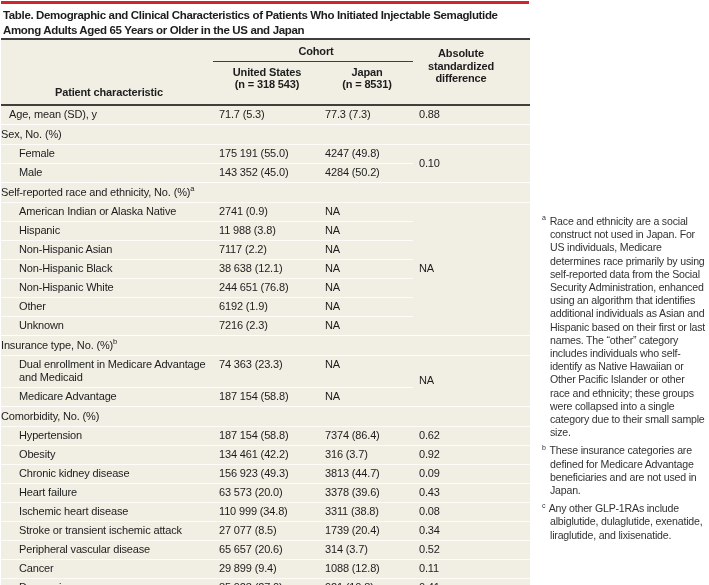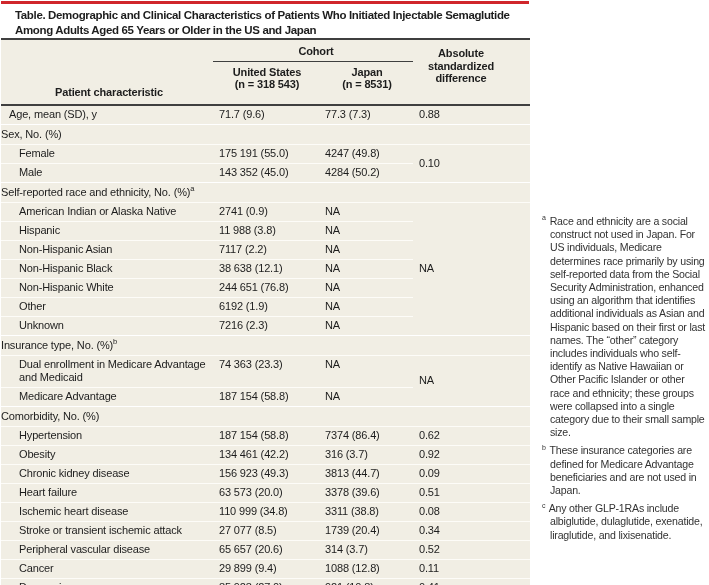--- a/index.html
+++ b/index.html
@@ -12,21 +12,21 @@
   }
   *{margin:0;padding:0;box-sizing:border-box;}
   html,body{background:#fff;}
   body{
     width:709px;height:585px;position:relative;overflow:hidden;
     font-family:"Liberation Sans","DejaVu Sans",sans-serif;
     -webkit-font-smoothing:antialiased;
   }
   .accent-bar{position:absolute;left:1px;top:1px;width:528px;height:3px;background:var(--red);}
   .title{
-    position:absolute;left:15px;top:8px;width:534px;
+    position:absolute;left:3px;top:8px;width:534px;
     font-size:11.5px;font-weight:bold;letter-spacing:-0.35px;
     line-height:14.5px;color:var(--text);
   }
   .table-wrap{position:absolute;left:1px;top:38px;width:529px;}
   table{
     width:529px;border-collapse:collapse;table-layout:fixed;
     background:var(--table-bg);
     border-top:2px solid var(--rule-dark);
     border-bottom:2px solid var(--rule-dark);
     font-size:11px;letter-spacing:-0.15px;color:var(--text);
@@ -87,21 +87,21 @@
         </th>
         <th class="h-sub">
           <div>Japan</div>
           <div>(n = 8531)</div>
         </th>
       </tr>
     </thead>
     <tbody id="tbody">
         <tr>
           <td class="char">Age, mean (SD), y</td>
-          <td>71.7 (9.6)</td>
+          <td>71.7 (5.3)</td>
           <td>77.3 (7.3)</td>
           <td>0.88</td>
         </tr>
         <tr class="section">
           <td colspan="4">Sex, No. (%)</td>
         </tr>
         <tr>
           <td class="char indent">Female</td>
           <td>175 191 (55.0)</td>
           <td>4247 (49.8)</td>
@@ -183,21 +183,21 @@
         <tr>
           <td class="char indent">Chronic kidney disease</td>
           <td>156 923 (49.3)</td>
           <td>3813 (44.7)</td>
           <td>0.09</td>
         </tr>
         <tr>
           <td class="char indent">Heart failure</td>
           <td>63 573 (20.0)</td>
           <td>3378 (39.6)</td>
-          <td>0.51</td>
+          <td>0.43</td>
         </tr>
         <tr>
           <td class="char indent">Ischemic heart disease</td>
           <td>110 999 (34.8)</td>
           <td>3311 (38.8)</td>
           <td>0.08</td>
         </tr>
         <tr>
           <td class="char indent">Stroke or transient ischemic attack</td>
           <td>27 077 (8.5)</td>

